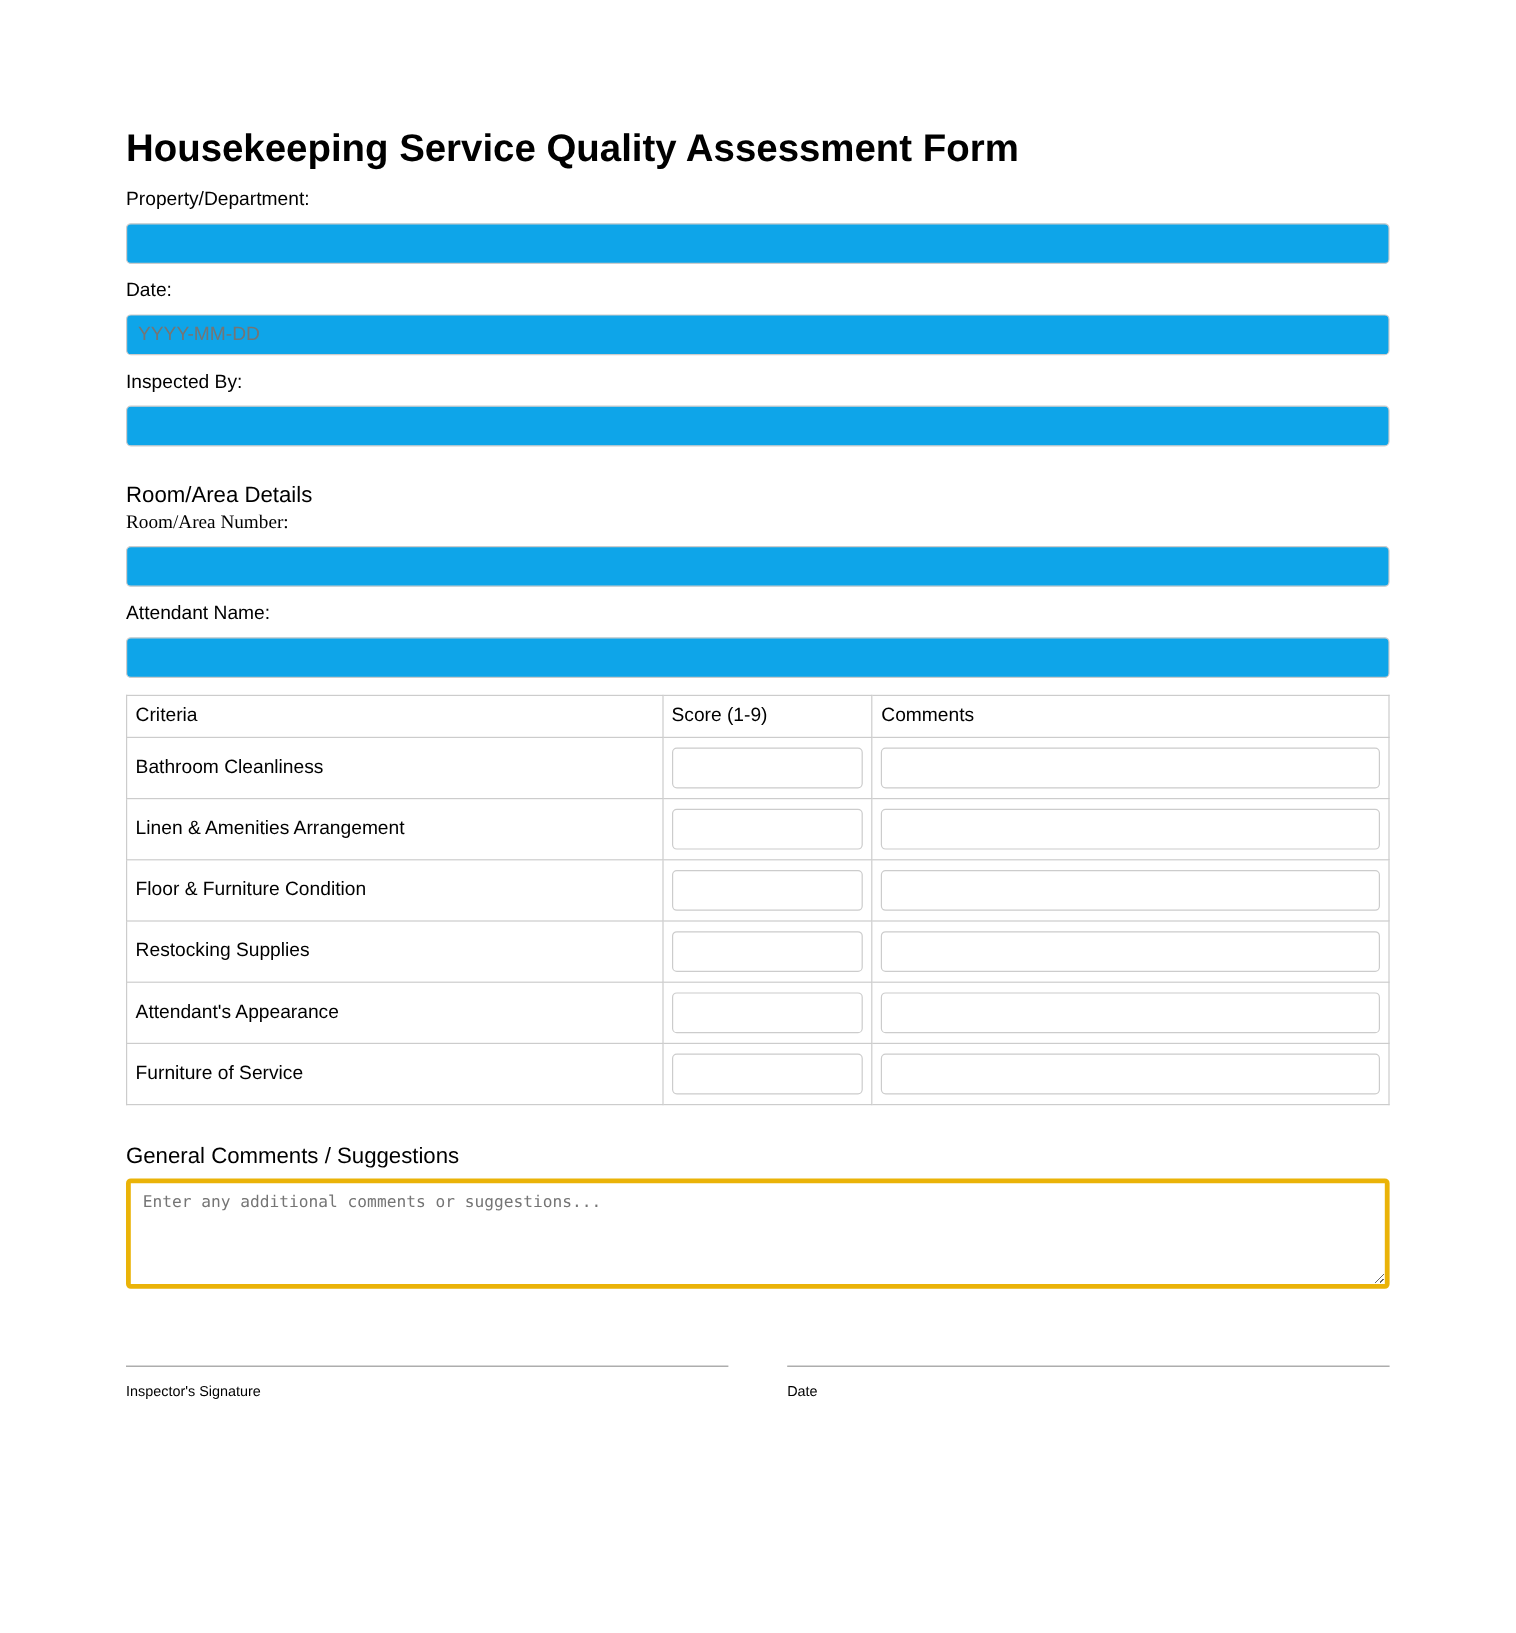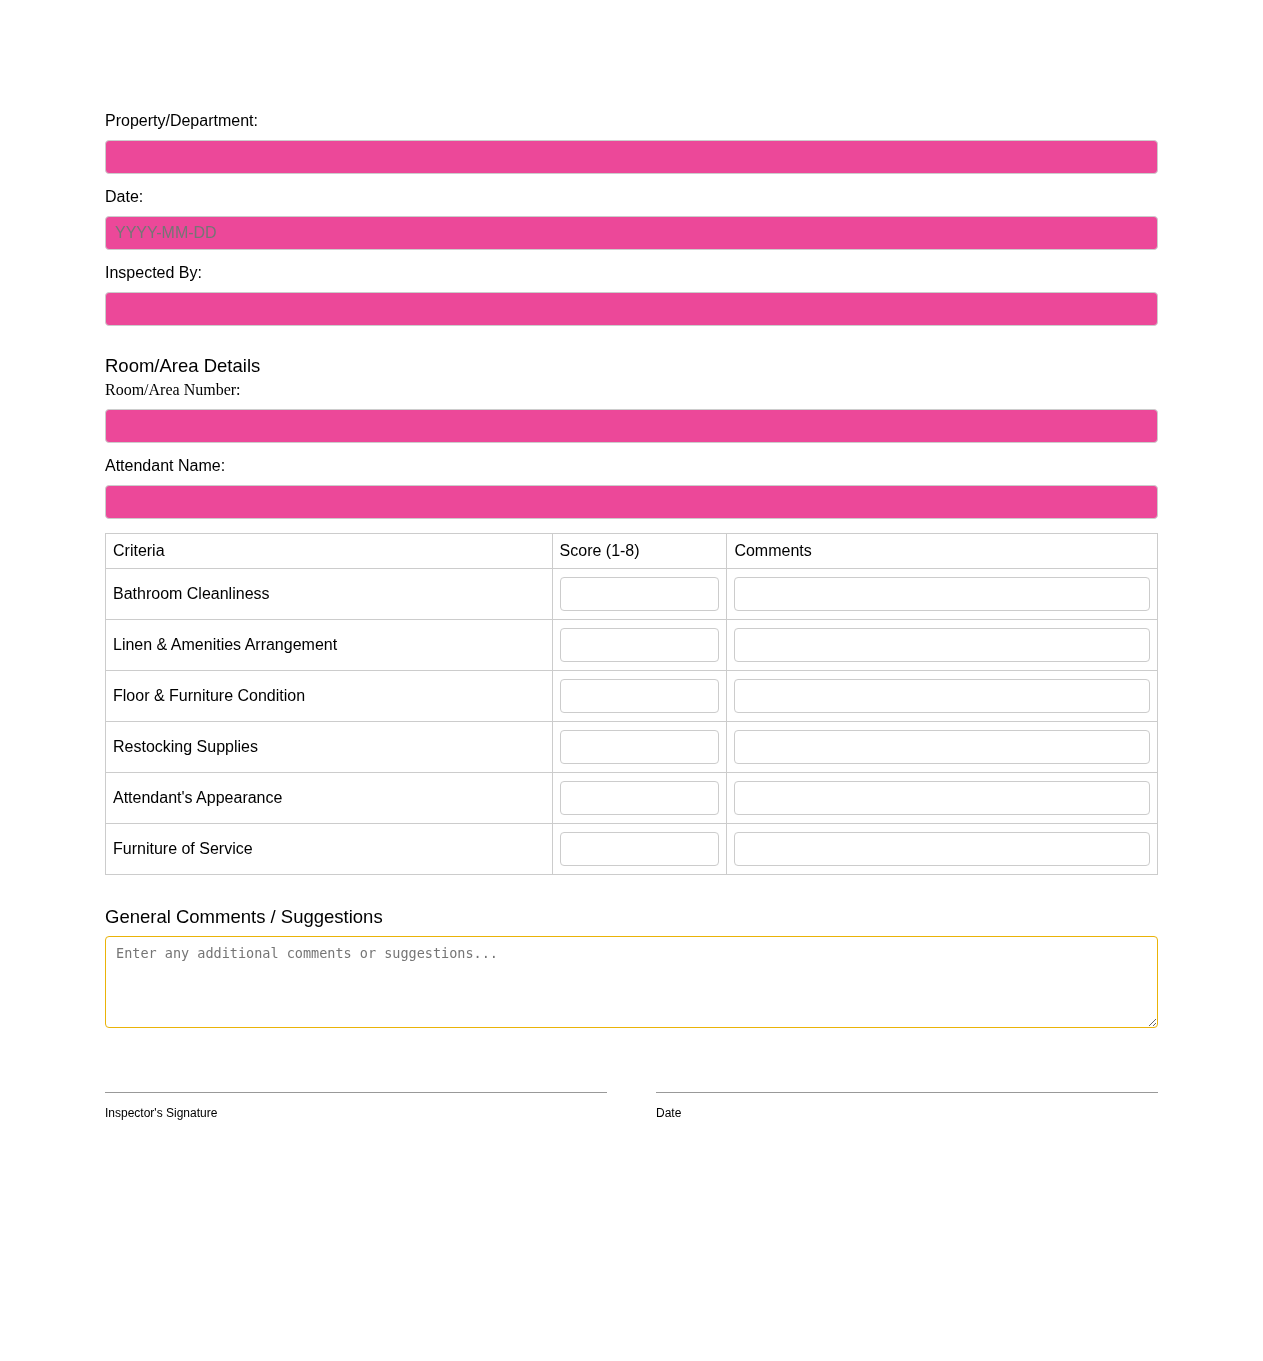--- a/index.html
+++ b/index.html
@@ -33,21 +33,21 @@
   .text-input {
     display: block;
     width: 100%;
     height: 34px;
     border: 1px solid #cccccc;
     border-radius: 4px;
     padding: 0 9px;
     font-family: "Liberation Sans", sans-serif;
     font-size: 16px;
     color: #000;
-    background: #ec4899;
+    background: #0ea5e9;
     outline: none;
     margin-bottom: 14px;
   }
   .text-input::placeholder { color: #757575; }
   h3 {
     font-size: 18.5px;
     font-weight: normal;
     margin: 0;
     line-height: 22px;
   }
@@ -80,21 +80,21 @@
     font-family: "Liberation Sans", sans-serif;
     font-size: 16px;
     outline: none;
     background: #fff;
   }
   .section-h-general { margin-top: 31px; margin-bottom: 8px; }
   textarea {
     display: block;
     width: 100%;
     height: 92px;
-    border: 1px solid #eab308;
+    border: 4px solid #eab308;
     border-radius: 4px;
     padding: 8px 10px;
     font-family: "DejaVu Sans Mono", monospace;
     font-size: 13.5px;
     color: #000;
     resize: both;
     outline: none;
   }
   textarea::placeholder { color: #757575; }
   .signatures {
@@ -107,20 +107,21 @@
     border-top: 1px solid #999999;
     height: 1px;
     margin-bottom: 10px;
   }
   .sig-label { font-size: 12px; line-height: 20px; }
 </style>
 </head>
 <body>
 
 <div class="container">
+  <h1>Housekeeping Service Quality Assessment Form</h1>
 
   <label class="label">Property/Department:</label>
   <input class="text-input" type="text" placeholder="" style="">
 
   <label class="label">Date:</label>
   <input class="text-input" type="text" placeholder="YYYY-MM-DD" style="">
 
   <label class="label">Inspected By:</label>
   <input class="text-input" type="text" placeholder="" style="">
 
@@ -130,21 +131,21 @@
   <input class="text-input" type="text" placeholder="" style="">
 
   <label class="label">Attendant Name:</label>
   <input class="text-input" type="text" placeholder="" style="">
 
 
   <table>
     <thead>
       <tr>
         <th class="col-criteria">Criteria</th>
-        <th class="col-score">Score (1-8)</th>
+        <th class="col-score">Score (1-9)</th>
         <th class="col-comments">Comments</th>
       </tr>
     </thead>
     <tbody>
       <tr>
         <td>Bathroom Cleanliness</td>
         <td>
             <input class="cell-input" type="text" style="">
           </td>
         <td>

